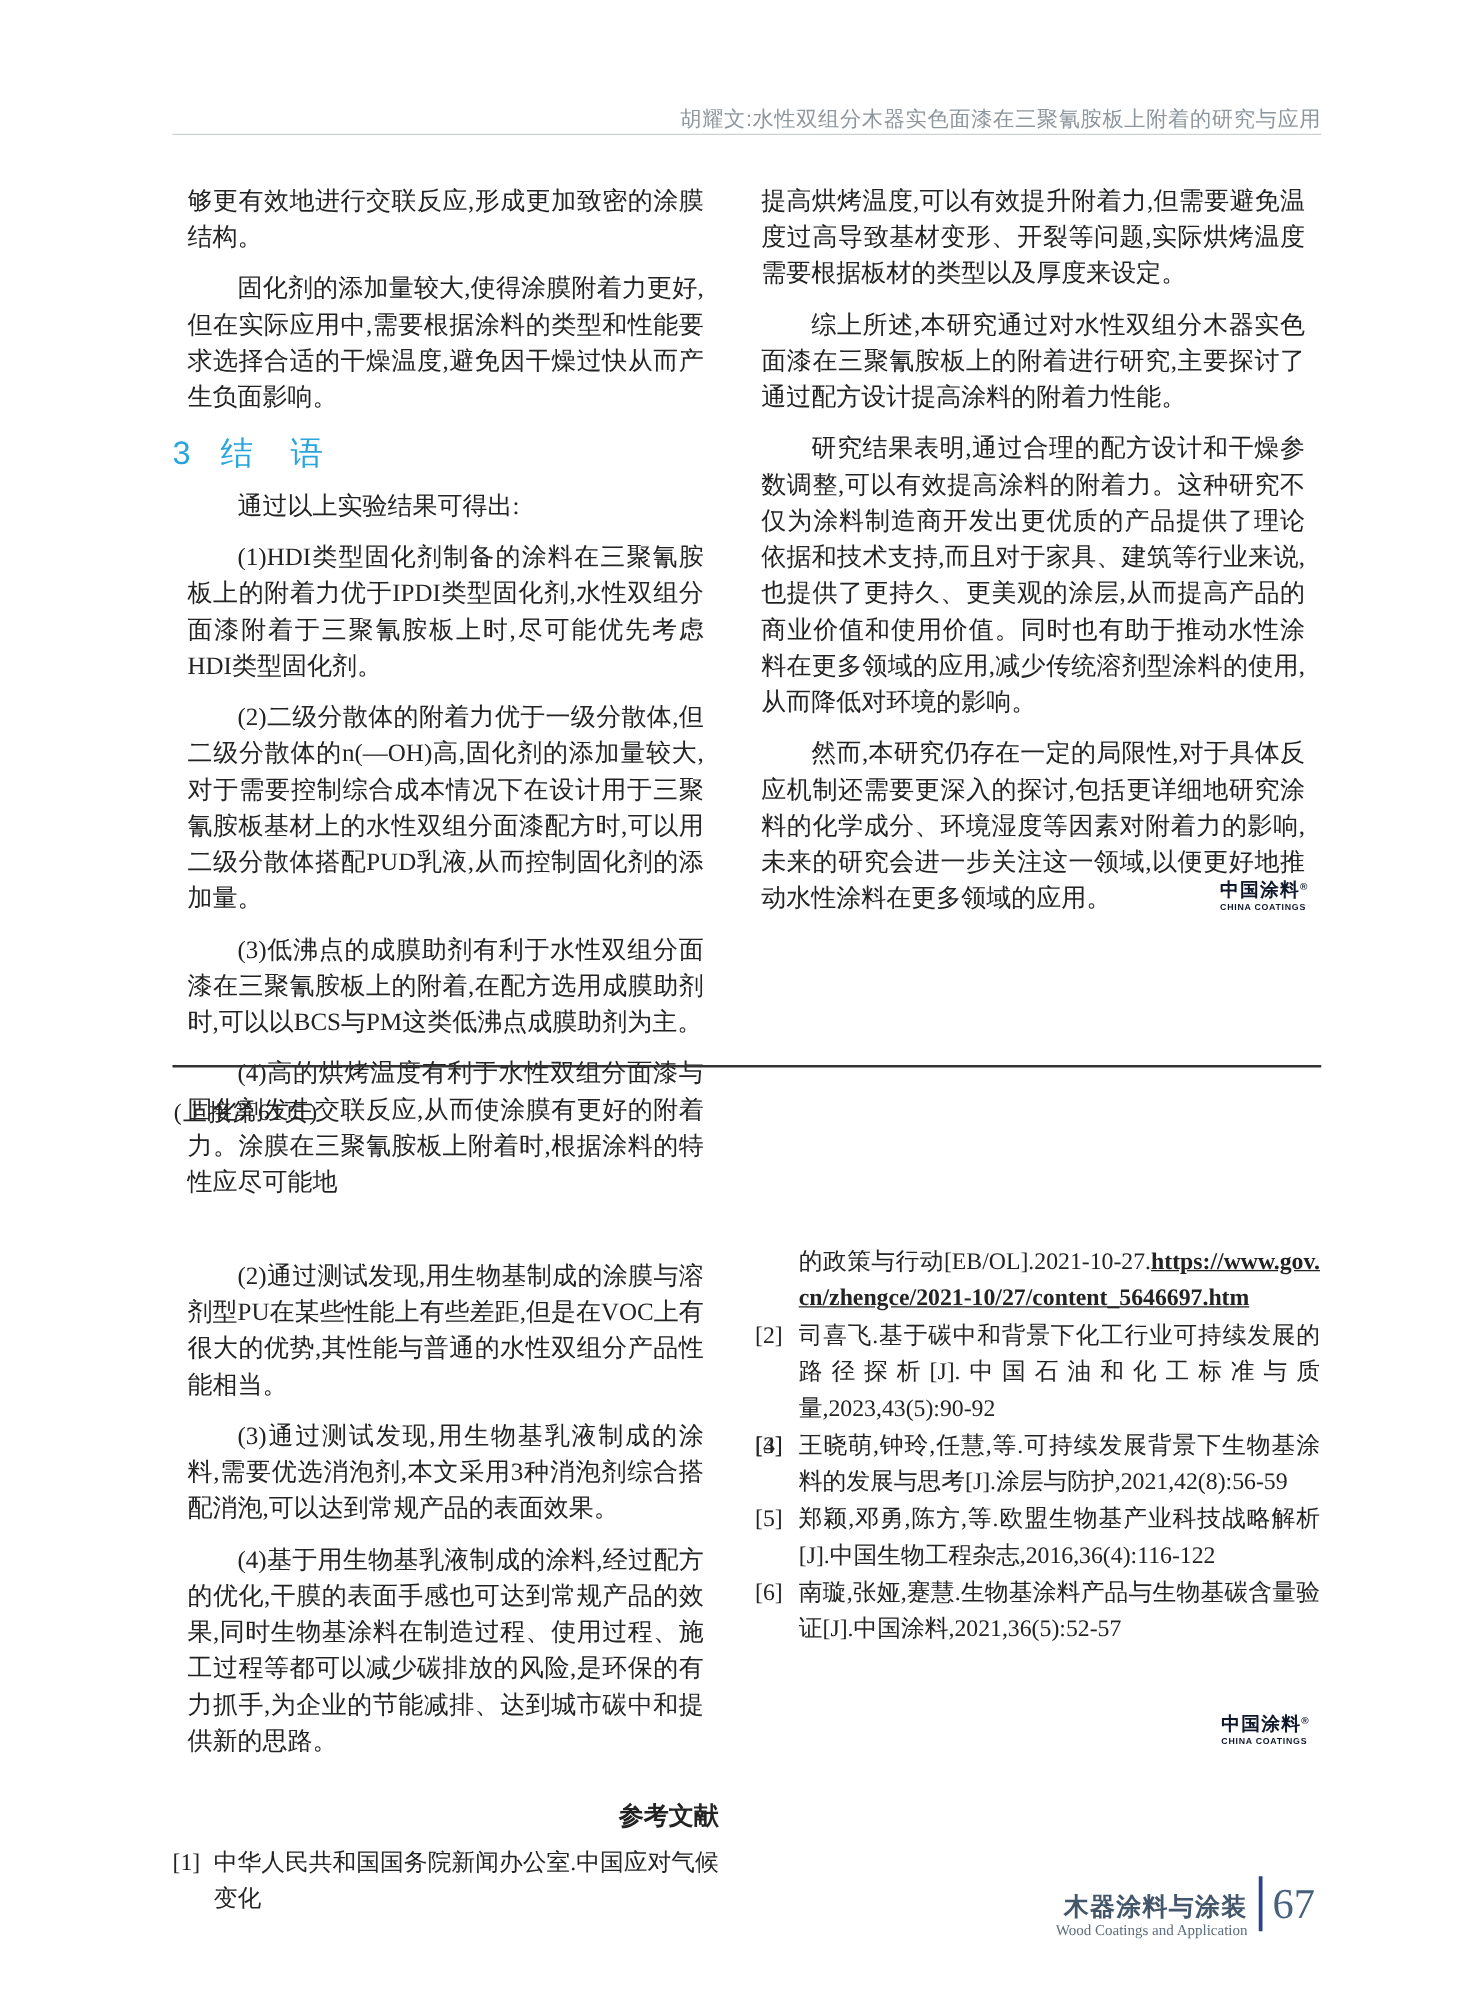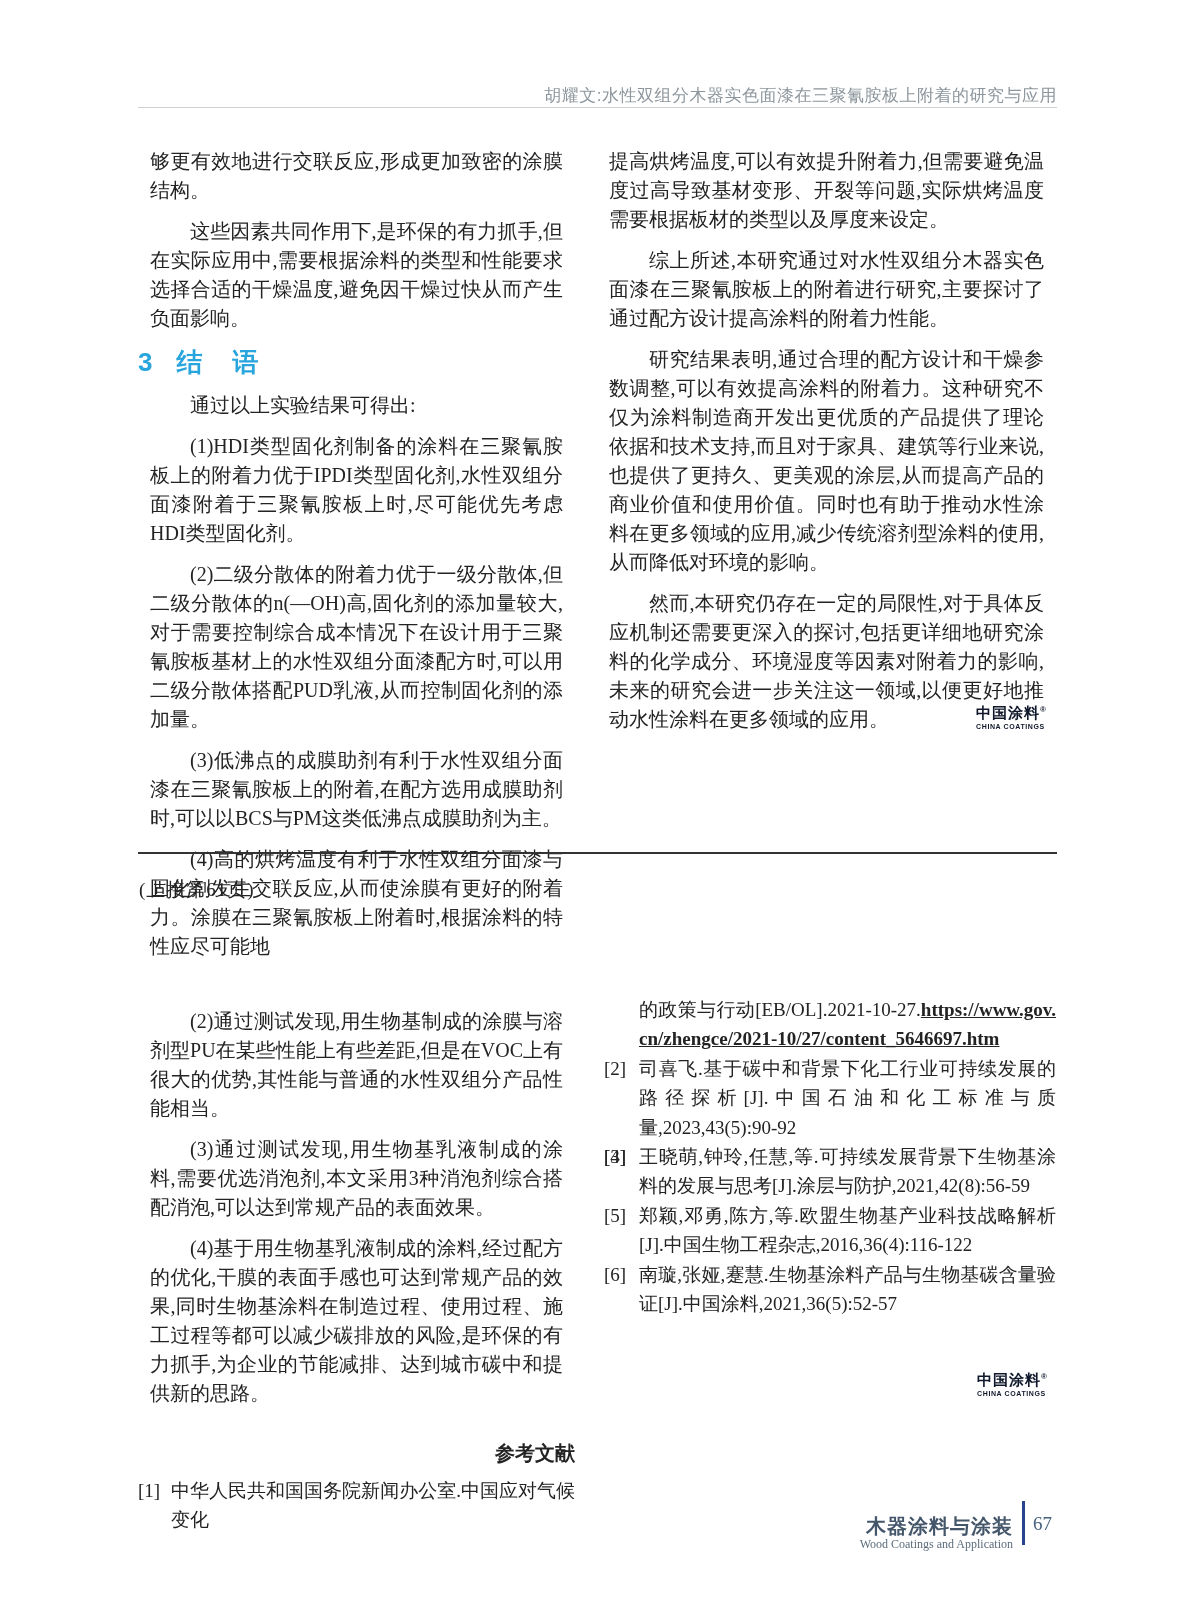--- a/index.html
+++ b/index.html
@@ -18,21 +18,21 @@
     text-align:justify;font-family:"Liberation Serif","DejaVu Serif",serif;}
   .col-tl{left:138px;top:135px;width:437px;}
   .col-tr{left:597px;top:135px;width:459px;}
   .col-bl{left:138px;top:995px;width:437px;}
   .col-br{left:597px;top:995px;width:459px;}
   .para{margin:12px;text-indent:2em;}
   .para.cont{text-indent:0;}
 
   
   .sec-heading{margin:12px 0 10px 0;font-family:"Liberation Sans","DejaVu Sans",sans-serif;
-    font-size:26px;line-height:34px;font-weight:bold;color:#29a5de;}
+    font-size:26px;line-height:34px;font-weight:normal;color:#29a5de;}
   .sec-no{margin-right:24px;}
   .sec-title{letter-spacing:2px;}
 
   
   .refs-heading{text-align:right;font-weight:bold;font-size:20px;margin:31px 0 8px 0;text-indent:0;}
   .ref{position:relative;margin:0;text-align:justify;font-size:19px;line-height:29.4px;}
   .ref-no{position:absolute;left:0;top:0;}
   .ref-left{padding-left:33px;}
   .ref-right{padding-left:42px;}
   .ref-right .ref-no{left:7px;}
@@ -51,34 +51,34 @@
   .mid-rule{position:absolute;top:852px;left:138px;width:919px;height:0;border-top:2px solid #333333;}
   .cont-note{position:absolute;top:877px;left:139px;font-size:19px;color:#232323;letter-spacing:1px;}
 
   
   .footer{position:absolute;top:1501px;right:135px;display:flex;align-items:stretch;height:44px;}
   .f-text{align-self:center;text-align:right;}
   .f-cn{font-family:"Liberation Sans","DejaVu Sans",sans-serif;font-weight:bold;
     font-size:20px;line-height:22px;color:#44566a;letter-spacing:1px;margin-top:20px;}
   .f-en{font-family:"Liberation Serif","DejaVu Serif",serif;font-size:12px;line-height:14px;color:#5b6c7b;}
   .f-bar{width:3px;background:#27448c;margin:0 8px 0 9px;}
-  .f-page{font-family:"Liberation Serif","DejaVu Serif",serif;font-size:19px;color:#47617c;
+  .f-page{font-family:"Liberation Serif","DejaVu Serif",serif;font-size:34px;color:#47617c;
     align-self:center;padding-top:2px;}
 </style>
 </head>
 <body>
 
 <div id="page">
 
   <div class="running-title">胡耀文:水性双组分木器实色面漆在三聚氰胺板上附着的研究与应用</div>
   <div class="header-rule"></div>
 
   <section class="col col-tl">
     <p class="para cont">够更有效地进行交联反应,形成更加致密的涂膜结构。</p>
-    <p class="para">这些因素共同作用下,是环保的有力抓手,但在实际应用中,需要根据涂料的类型和性能要求选择合适的干燥温度,避免因干燥过快从而产生负面影响。</p>
+    <p class="para">固化剂的添加量较大,使得涂膜附着力更好,但在实际应用中,需要根据涂料的类型和性能要求选择合适的干燥温度,避免因干燥过快从而产生负面影响。</p>
     <h2 class="sec-heading">
       <span class="sec-no">3</span><span class="sec-title">结　语</span>
     </h2>
     <p class="para">通过以上实验结果可得出:</p>
     <p class="para">(1)HDI类型固化剂制备的涂料在三聚氰胺板上的附着力优于IPDI类型固化剂,水性双组分面漆附着于三聚氰胺板上时,尽可能优先考虑HDI类型固化剂。</p>
     <p class="para">(2)二级分散体的附着力优于一级分散体,但二级分散体的n(—OH)高,固化剂的添加量较大,对于需要控制综合成本情况下在设计用于三聚氰胺板基材上的水性双组分面漆配方时,可以用二级分散体搭配PUD乳液,从而控制固化剂的添加量。</p>
     <p class="para">(3)低沸点的成膜助剂有利于水性双组分面漆在三聚氰胺板上的附着,在配方选用成膜助剂时,可以以BCS与PM这类低沸点成膜助剂为主。</p>
     <p class="para">(4)高的烘烤温度有利于水性双组分面漆与固化剂发生交联反应,从而使涂膜有更好的附着力。涂膜在三聚氰胺板上附着时,根据涂料的特性应尽可能地</p>
   </section>
 

